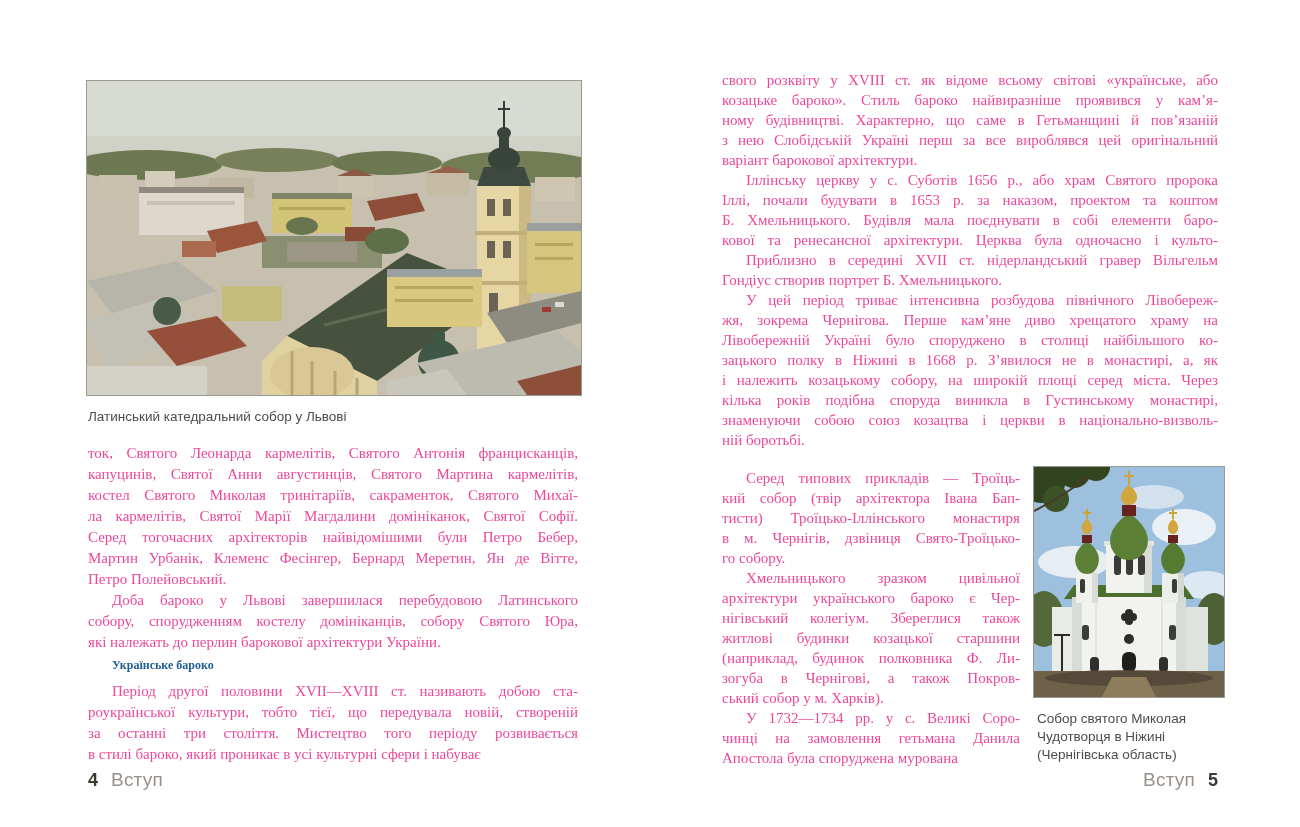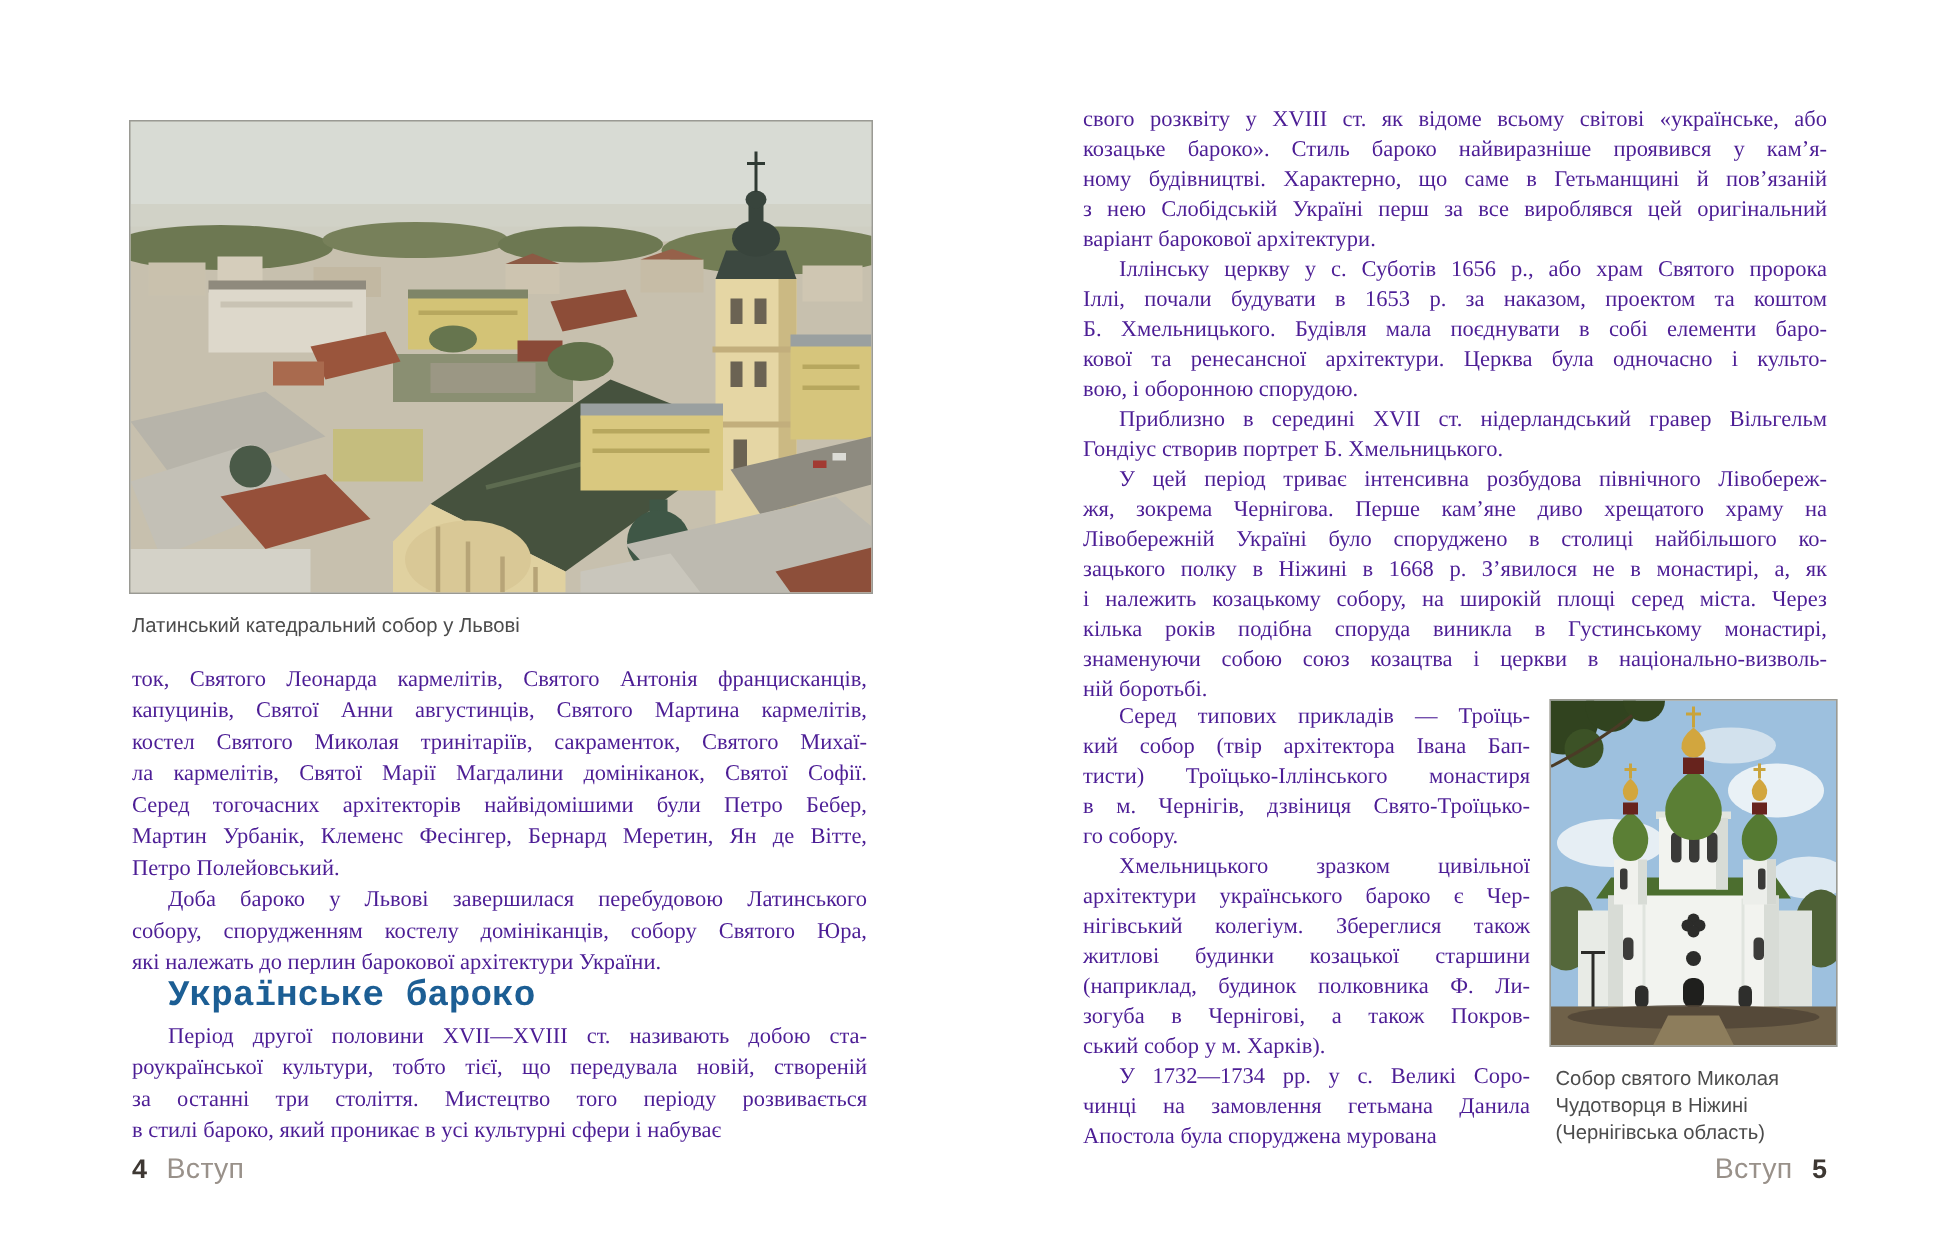--- a/index.html
+++ b/index.html
@@ -1,33 +1,33 @@
 <!DOCTYPE html>
 <html><head>
 <meta charset="utf-8">
 <style>
   html,body{margin:0;padding:0;}
   body{
     width:1300px;height:827px;position:relative;background:#ffffff;
     font-family:"Liberation Serif",serif;overflow:hidden;
   }
   .abs{position:absolute;}
-  .body-text{font-size:15px;color:#4c1d95;}
+  .body-text{font-size:15px;color:#ec4899;}
   .left-body{line-height:21px;}
   .right-body{line-height:20px;}
   .line{text-align:justify;text-align-last:justify;white-space:normal;}
   .line.plast{text-align-last:left;}
   .line.ind{text-indent:24px;}
   .caption{
     font-family:"Liberation Sans",sans-serif;font-size:13.5px;
     color:#4c4c4c;line-height:18px;
   }
   .heading{
-    font-family:Liberation Mono, monospace;font-weight:bold;
-    font-size:24px;color:#1c5e94;margin:0;line-height:24px;
+    font-family:Liberation Serif, serif;font-weight:bold;
+    font-size:12px;color:#1c5e94;margin:0;line-height:24px;
   }
   .photo-frame{
     border:1px solid #9a9a94;overflow:hidden;background:#cfcec4;
     box-sizing:content-box;
   }
   .photo-frame svg{display:block;width:100%;height:100%;}
   .footer{display:flex;align-items:baseline;gap:13px;}
   .pagenum{
     font-family:"Liberation Sans",sans-serif;font-weight:bold;
     font-size:18px;color:#3e3833;
@@ -167,21 +167,20 @@
 <div class="abs body-text right-body" style="left:722px;top:70px;width:496px;">
     <div class="line">свого розквіту у XVIII ст. як відоме всьому світові «українське, або</div>
     <div class="line">козацьке бароко». Стиль бароко найвиразніше проявився у кам’я-</div>
     <div class="line">ному будівництві. Характерно, що саме в Гетьманщині й пов’язаній</div>
     <div class="line">з нею Слобідській Україні перш за все вироблявся цей оригінальний</div>
     <div class="line plast">варіант барокової архітектури.</div>
     <div class="line ind">Іллінську церкву у с. Суботів 1656 р., або храм Святого пророка</div>
     <div class="line">Іллі, почали будувати в 1653 р. за наказом, проектом та коштом</div>
     <div class="line">Б. Хмельницького. Будівля мала поєднувати в собі елементи баро-</div>
     <div class="line">кової та ренесансної архітектури. Церква була одночасно і культо-</div>
-    <div class="line plast">вою, і оборонною спорудою.</div>
     <div class="line ind">Приблизно в середині XVII ст. нідерландський гравер Вільгельм</div>
     <div class="line plast">Гондіус створив портрет Б. Хмельницького.</div>
     <div class="line ind">У цей період триває інтенсивна розбудова північного Лівобереж-</div>
     <div class="line">жя, зокрема Чернігова. Перше кам’яне диво хрещатого храму на</div>
     <div class="line">Лівобережній Україні було споруджено в столиці найбільшого ко-</div>
     <div class="line">зацького полку в Ніжині в 1668 р. З’явилося не в монастирі, а, як</div>
     <div class="line">і належить козацькому собору, на широкій площі серед міста. Через</div>
     <div class="line">кілька років подібна споруда виникла в Густинському монастирі,</div>
     <div class="line">знаменуючи собою союз козацтва і церкви в національно-визволь-</div>
     <div class="line plast">ній боротьбі.</div>

